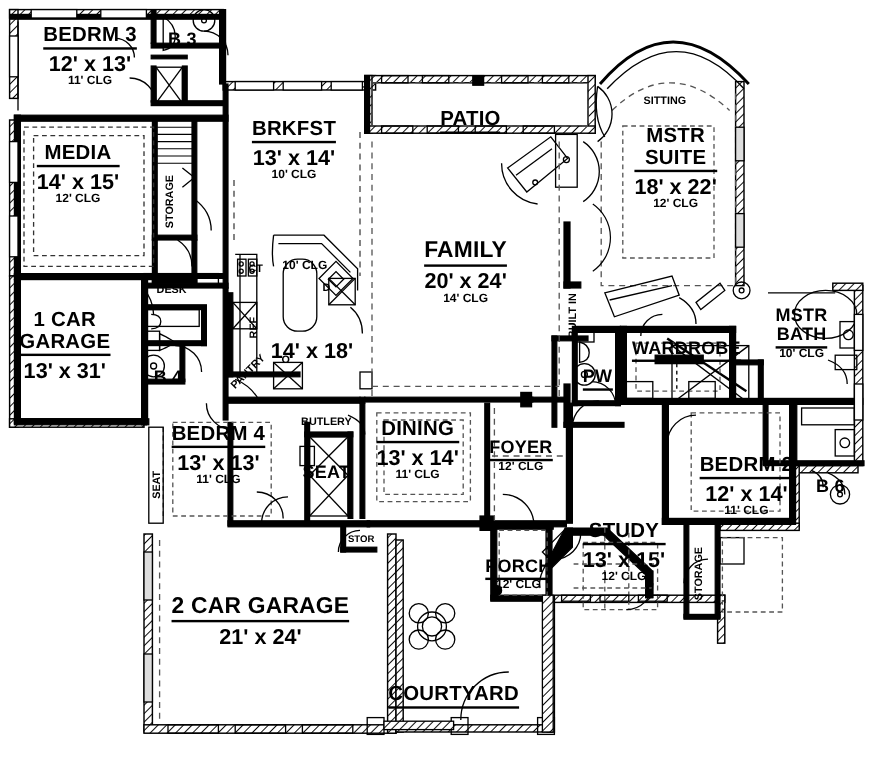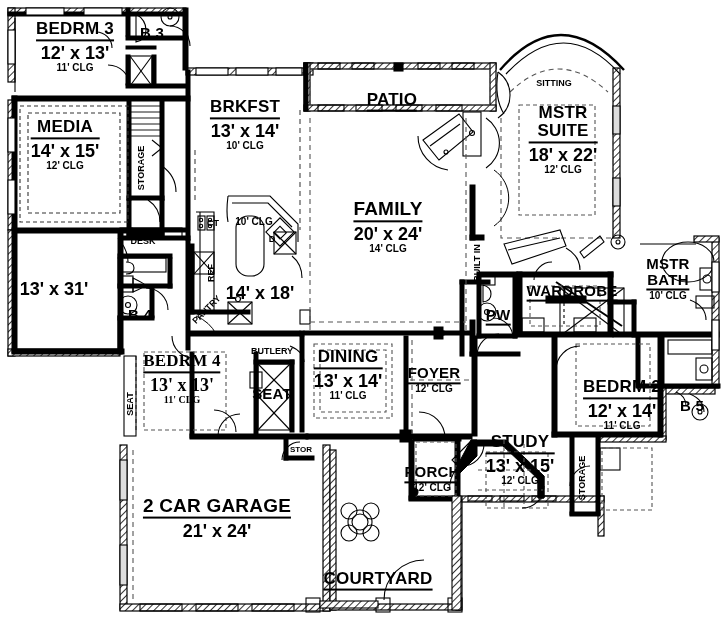--- a/index.html
+++ b/index.html
@@ -429,20 +429,22 @@
       <div class="clg">11' CLG</div>
     </div>
 
     <div class="lbl" style="left:65px;top:145px;">
       <div class="rmname ul">MEDIA</div>
       <div class="dim" style="margin-top:3px;">14' x 15'</div>
       <div class="clg">12' CLG</div>
     </div>
 
     <div class="lbl" style="left:54px;top:288px;">
+      <div class="rmname ul" style="white-space:pre-line;">1 CAR
+GARAGE</div>
       <div class="dim" style="margin-top:3px;">13' x 31'</div>
     </div>
 
     <div class="lbl" style="left:245px;top:125px;">
       <div class="rmname ul">BRKFST</div>
       <div class="dim" style="margin-top:3px;">13' x 14'</div>
       <div class="clg">10' CLG</div>
     </div>
 
     <div class="lbl" style="left:392px;top:101px;">
@@ -470,21 +472,21 @@
     <div class="lbl" style="left:668px;top:278px;">
       <div class="rmname sm ul" style="white-space:pre-line;">MSTR
 BATH</div>
       <div class="clg">10' CLG</div>
     </div>
 
     <div class="lbl" style="left:572px;top:292px;">
       <div class="rmname sm ul">WARDROBE</div>
     </div>
 
-    <div class="lbl" style="left:182px;top:379px;font-family:Liberation Serif, serif;">
+    <div class="lbl" style="left:182px;top:379px;">
       <div class="rmname ul">BEDRM 4</div>
       <div class="dim" style="margin-top:3px;">13' x 13'</div>
       <div class="clg">11' CLG</div>
     </div>
 
     <div class="lbl" style="left:348px;top:375px;">
       <div class="rmname ul">DINING</div>
       <div class="dim" style="margin-top:3px;">13' x 14'</div>
       <div class="clg">11' CLG</div>
     </div>
@@ -529,16 +531,16 @@
     <div class="lbl tiny" style="left:238px;top:300px;">O</div>
     <div class="lbl tiny" style="left:272px;top:240px;">D</div>
     <div class="lbl rmname sm" style="left:140px;top:315px;">B 4</div>
     <div class="lbl tiny vert" style="left:131px;top:404px;">SEAT</div>
     <div class="lbl tiny" style="left:272px;top:352px;">BUTLERY</div>
     <div class="lbl rmname sm" style="left:272px;top:394px;">SEAT</div>
     <div class="lbl tinier" style="left:301px;top:450px;">STOR</div>
     <div class="lbl tiny vert" style="left:478px;top:263px;">BUILT IN</div>
     <div class="lbl rmname sm ul" style="left:498px;top:316px;">PW</div>
     <div class="lbl tiny" style="left:554px;top:84px;">SITTING</div>
-    <div class="lbl rmname sm" style="left:692px;top:406px;">B 5</div>
+    <div class="lbl rmname sm" style="left:692px;top:406px;">B 6</div>
     <div class="lbl tiny vert" style="left:583px;top:478px;">STORAGE</div>
   </div>
 </div>
 
 </body></html>

